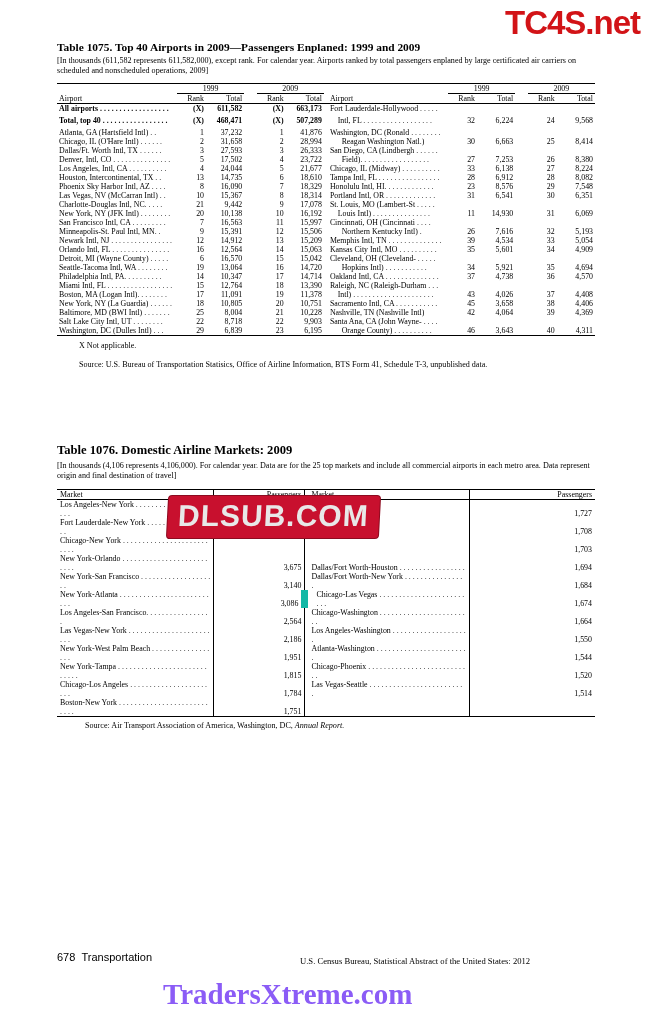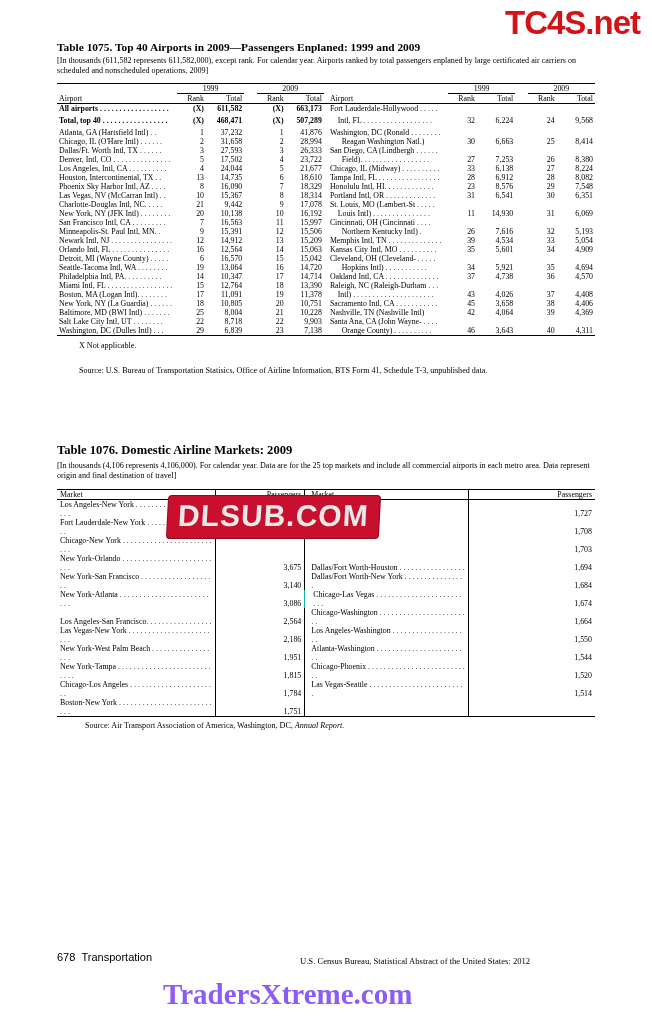--- a/index.html
+++ b/index.html
@@ -54,21 +54,21 @@
   table.air td,table.air th{padding:0 2px;vertical-align:bottom;}
   table.air .name{text-align:left;width:112px;}
   table.air .num{text-align:right;width:33px;white-space:nowrap;}
   table.air .rank{text-align:right;width:24px;white-space:nowrap;}
   table.air .gap{width:8px;}
   .hdr-row th{font-weight:normal;text-align:center;font-size:7.9px;}
   .hdr-yr{border-bottom:1px solid #000;}
   .bold{font-weight:bold;}
   .seprow td{height:3px;padding:0;}
   .xnote{font-size:8.1px;margin-top:5px;margin-left:22px;}
-  .src{font-size:8.1px;margin-top:16px;margin-left:22px;}
+  .src{font-size:8.1px;margin-top:10px;margin-left:22px;}
 
   
   #t1076{left:57px;top:443px;width:538px;}
   table.mk{border-collapse:collapse;width:538px;font-size:7.9px;}
   table.mk td,table.mk th{padding:0 3px;vertical-align:bottom;}
   table.mk th{font-weight:normal;text-align:center;}
   table.mk .mname{text-align:left;width:170px;}
   table.mk .mval{text-align:right;width:90px;white-space:nowrap;}
 
   .footer-page{
@@ -457,21 +457,21 @@
             <td class="gap"></td>
             <td class="rank"></td>
             <td class="num"></td>
           </tr>
           <tr>
             <td class="name">Washington, DC (Dulles Intl) . . .</td>
             <td class="rank">29</td>
             <td class="num">6,839</td>
             <td class="gap"></td>
             <td class="rank">23</td>
-            <td class="num">7,138</td>
+            <td class="num">6,195</td>
             <td class="name" style="padding-left:6px;">&nbsp;&nbsp;&nbsp;&nbsp;&nbsp;&nbsp;Orange County) . . . . . . . . . .</td>
             <td class="rank">46</td>
             <td class="num">3,643</td>
             <td class="gap"></td>
             <td class="rank">40</td>
             <td class="num">4,311</td>
           </tr>
         </tbody>
     </table>
 
@@ -519,21 +519,21 @@
           </tr>
           <tr>
             <td class="mname">New York-San Francisco . . . . . . . . . . . . . . . . . . . .</td>
             <td class="mval" style="border-left:1px solid #000;">3,140</td>
             <td class="mname" style="border-left:1px solid #000;padding-left:6px;">Dallas/Fort Worth-New York . . . . . . . . . . . . . . . .</td>
             <td class="mval" style="border-left:1px solid #000;">1,684</td>
           </tr>
           <tr>
             <td class="mname">New York-Atlanta . . . . . . . . . . . . . . . . . . . . . . . . . .</td>
             <td class="mval" style="border-left:1px solid #000;">3,086</td>
-            <td class="mname" style="border-left:1px solid #14b8a6;padding-left:8px;">Chicago-Las Vegas . . . . . . . . . . . . . . . . . . . . . . . . .</td>
+            <td class="mname" style="border-left:7px solid #14b8a6;padding-left:8px;">Chicago-Las Vegas . . . . . . . . . . . . . . . . . . . . . . . . .</td>
             <td class="mval" style="border-left:1px solid #000;">1,674</td>
           </tr>
           <tr>
             <td class="mname">Los Angeles-San Francisco. . . . . . . . . . . . . . . . .</td>
             <td class="mval" style="border-left:1px solid #000;">2,564</td>
             <td class="mname" style="border-left:1px solid #000;padding-left:6px;">Chicago-Washington . . . . . . . . . . . . . . . . . . . . . . . .</td>
             <td class="mval" style="border-left:1px solid #000;">1,664</td>
           </tr>
           <tr>
             <td class="mname">Las Vegas-New York . . . . . . . . . . . . . . . . . . . . . . . .</td>

